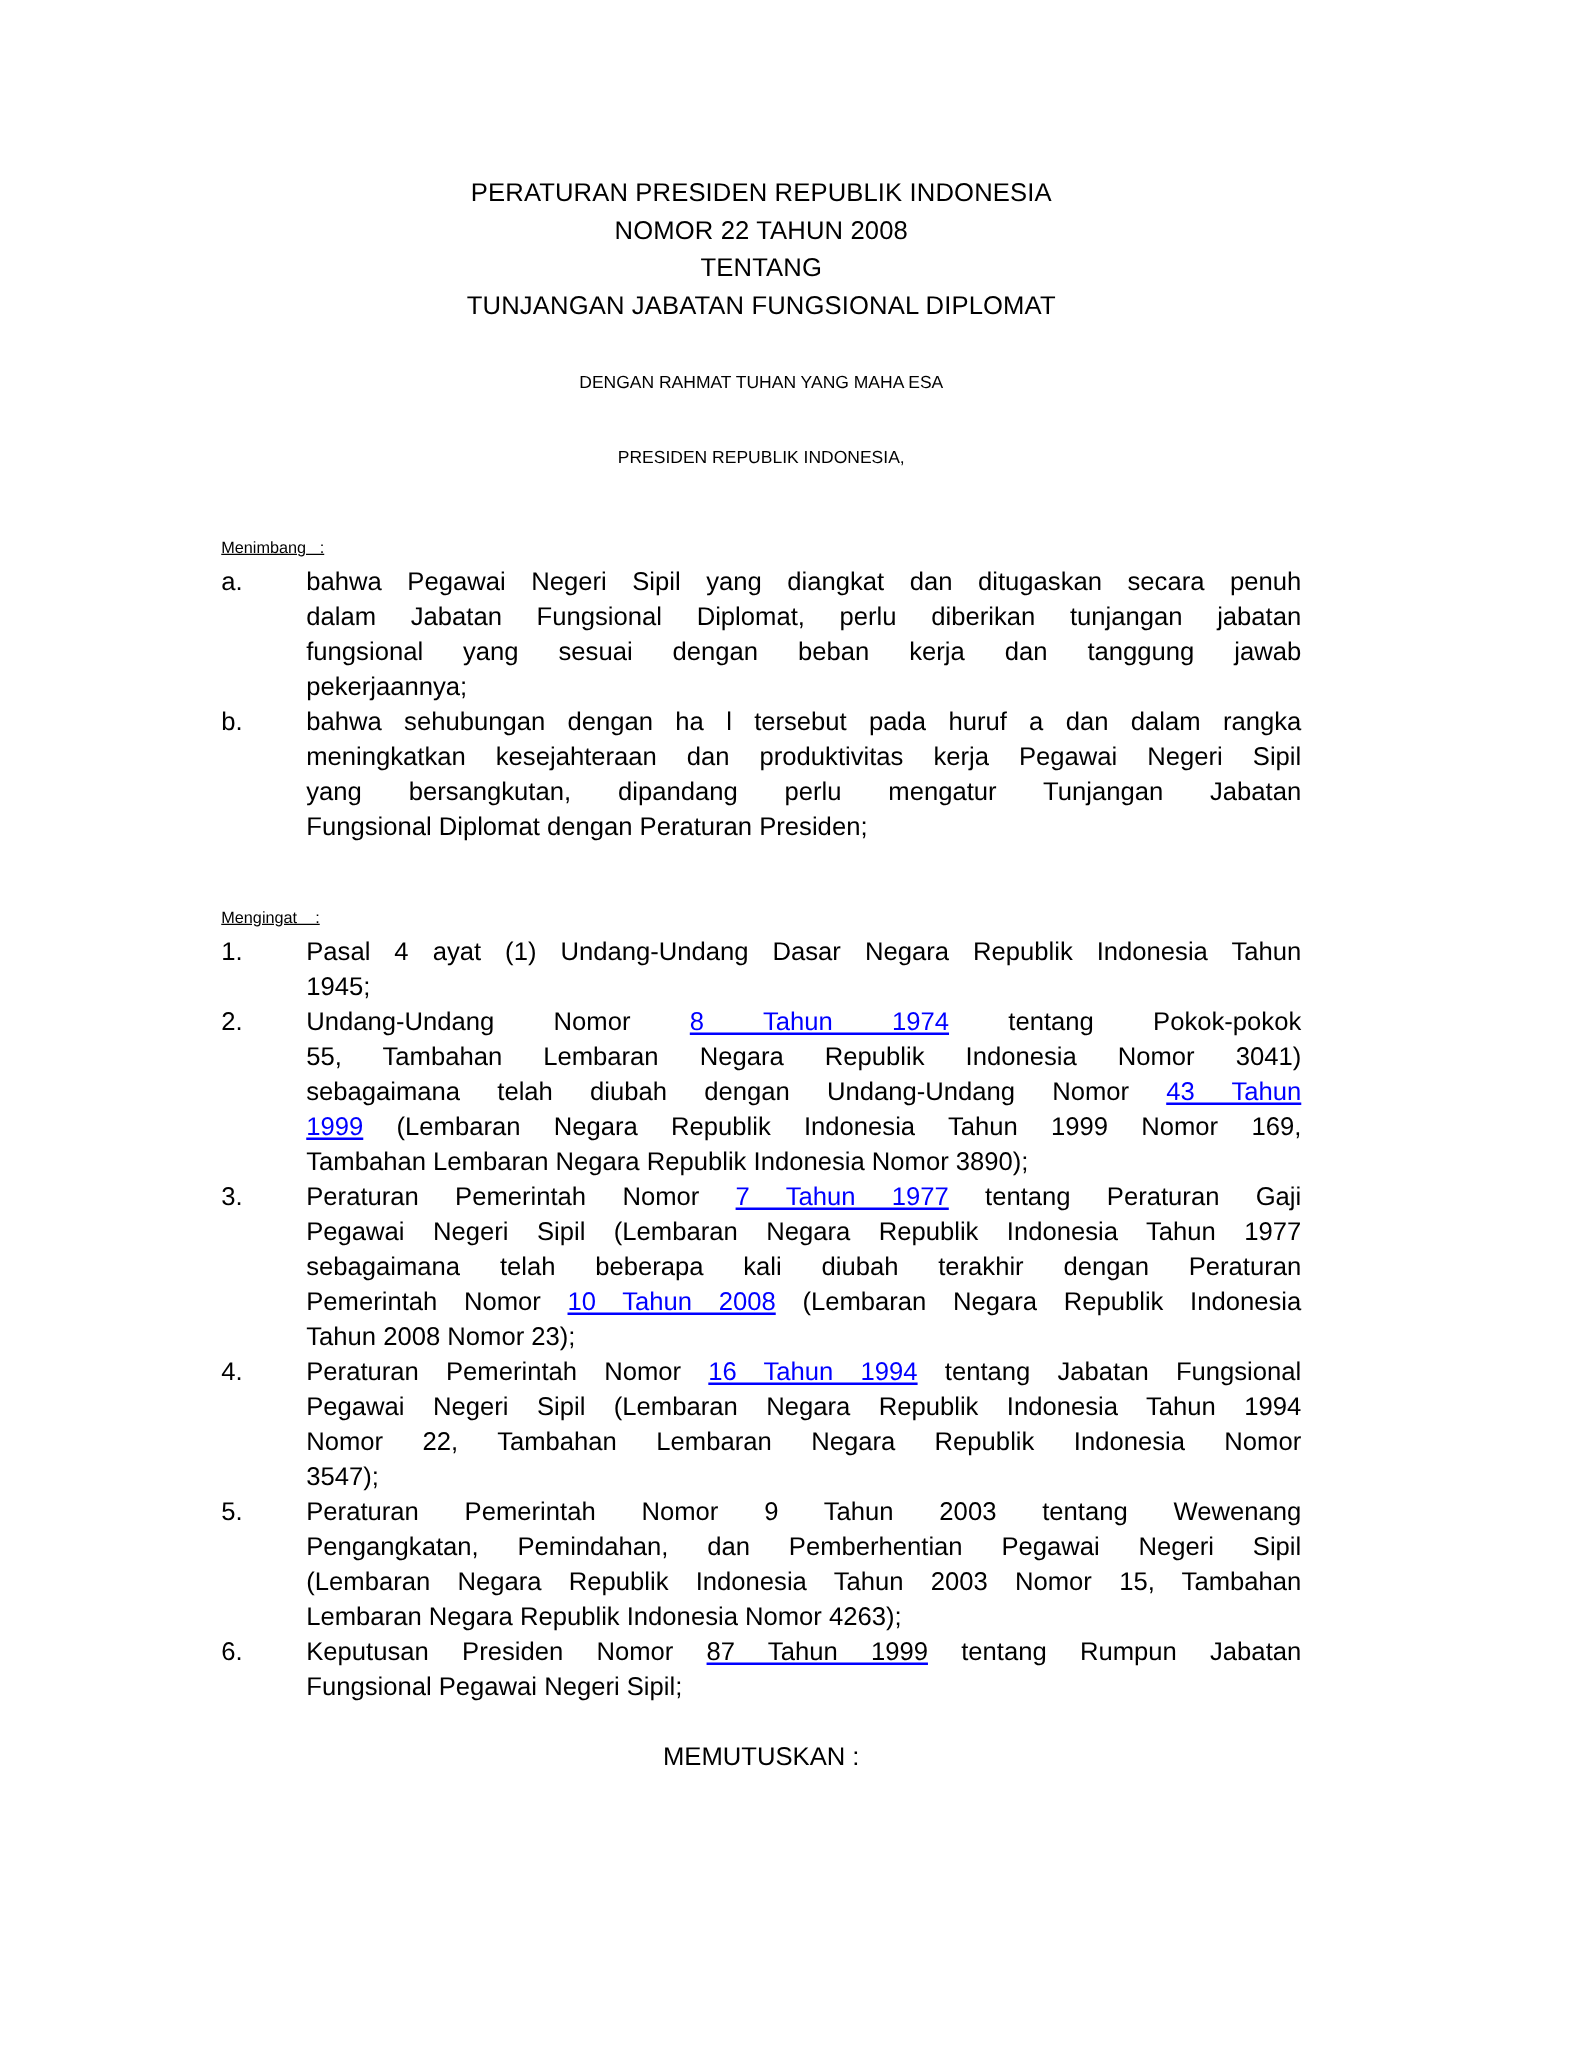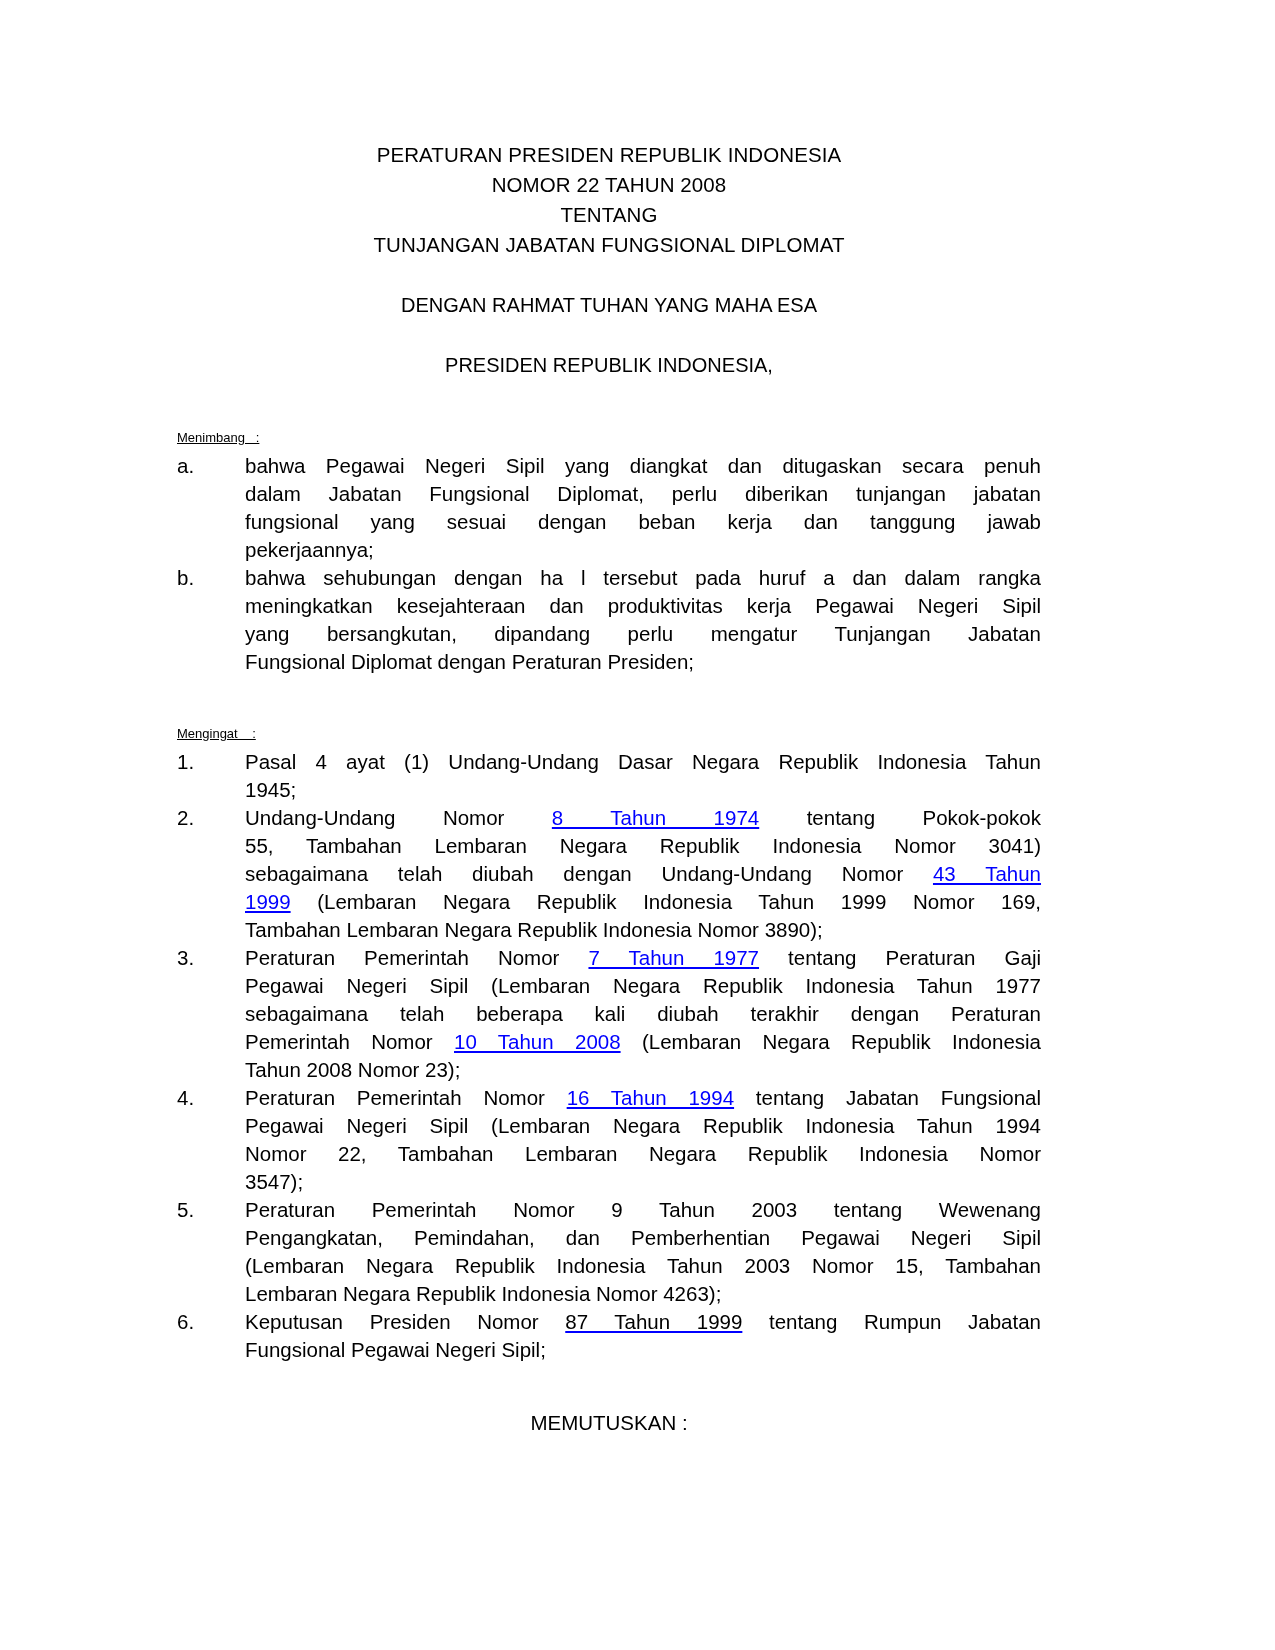--- a/index.html
+++ b/index.html
@@ -30,21 +30,21 @@
   .title-block {
     text-align: center;
     font-size: 20.5px;
     line-height: 30px;
     letter-spacing: 0.1px;
   }
   .title-line { white-space: pre; }
   .spacer-sm { height: 30px; }
   .center-line {
     text-align: center;
-    font-size: 20px;
+    font-size: 14px;
     line-height: 30px;
   }
 
   .section-label {
     font-size: 13px;
     line-height: 28px;
     white-space: pre;
     margin-top: 16px;
     text-decoration: underline;
   }
@@ -84,21 +84,21 @@
     color: #0000ff;
     text-decoration: underline;
     text-decoration-color: #0000ff;
     cursor: pointer;
   }
   .gap-block { height: 28px; }
   .memutuskan {
     text-align: center;
     font-size: 20.5px;
     line-height: 28px;
-    margin-top: 45px;
+    margin-top: 28px;
     white-space: pre;
   }
 </style>
 </head>
 <body>
 
 <div class="page">
   <div class="content">
 
     <div class="title-block">

